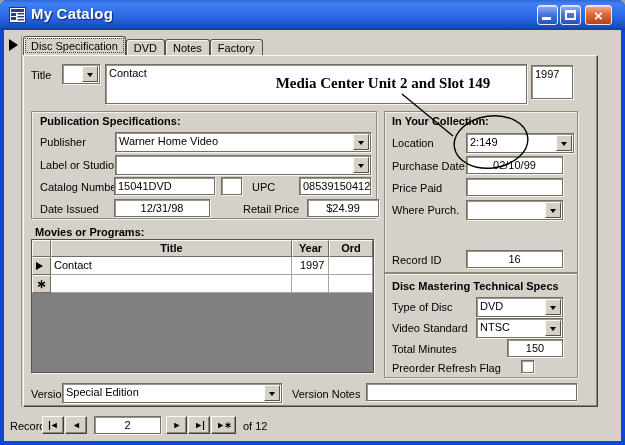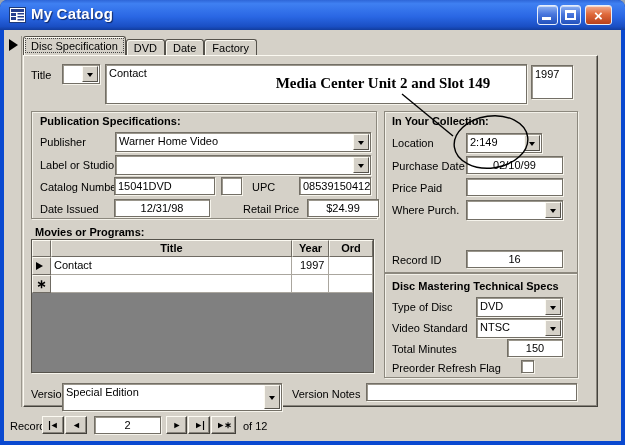--- a/index.html
+++ b/index.html
@@ -118,21 +118,21 @@
   <div id="client"></div>
 
   <div id="recstrip"></div>
   <div class="abs" style="left:9px; top:39px;">
       <div class="tri"></div>
     </div>
 
   <div id="tabrow">
     <div class="tab active">Disc Specification</div>
     <div class="tab">DVD</div>
-    <div class="tab">Date</div>
+    <div class="tab">Notes</div>
     <div class="tab">Factory</div>
   </div>
 
   <div id="page"></div>
 
   <div class="lbl" style="left:31px; top:69px;">Title</div>
   <div class="combo" style="left:62px; top:64px; width:38px; height:20px;">
     <span class="val"></span>
     <span class="dd"></span>
   </div>
@@ -176,21 +176,21 @@
   </div>
   <div class="lbl" style="left:243px; top:203px;">Retail Price</div>
   <div class="tb right" style="left:307px; top:199px; width:72px; height:18px;">
     <span>$24.99</span>
   </div>
 
   <div class="gbox" style="left:384px; top:111px; width:194px; height:162px;"></div>
   <div class="hdg" style="left:392px; top:115px;">In Your Collection:</div>
 
   <div class="lbl" style="left:392px; top:137px;">Location</div>
-  <div class="combo" style="left:466px; top:133px; width:76px; height:20px;">
+  <div class="combo" style="left:466px; top:133px; width:108px; height:20px;">
     <span class="val">2:149</span>
     <span class="dd"></span>
   </div>
 
   <div class="lbl" style="left:392px; top:160px;">Purchase Date</div>
   <div class="tb right" style="left:466px; top:156px; width:97px; height:18px;">
     <span>02/10/99</span>
   </div>
 
   <div class="lbl" style="left:392px; top:182px;">Price Paid</div>
@@ -253,21 +253,21 @@
           <span class="star">∗</span>
         </div>
       <div class="bc c-title"></div>
       <div class="bc c-year"></div>
       <div class="bc c-ord"></div>
     </div>
     <div class="mfill"></div>
   </div>
 
   <div class="lbl" style="left:31px; top:388px;">Version</div>
-  <div class="combo" style="left:62px; top:383px; width:220px; height:28px;">
+  <div class="combo" style="left:62px; top:383px; width:220px; height:20px;">
     <span class="val">Special Edition</span>
     <span class="dd"></span>
   </div>
   <div class="lbl" style="left:292px; top:388px;">Version Notes</div>
   <div class="tb" style="left:366px; top:383px; width:211px; height:18px;">
     <span></span>
   </div>
 
   <div class="lbl" style="left:10px; top:420px;">Record:</div>
   <div class="navbtn" style="left:42px; width:22px;"><span>|◄</span></div>

